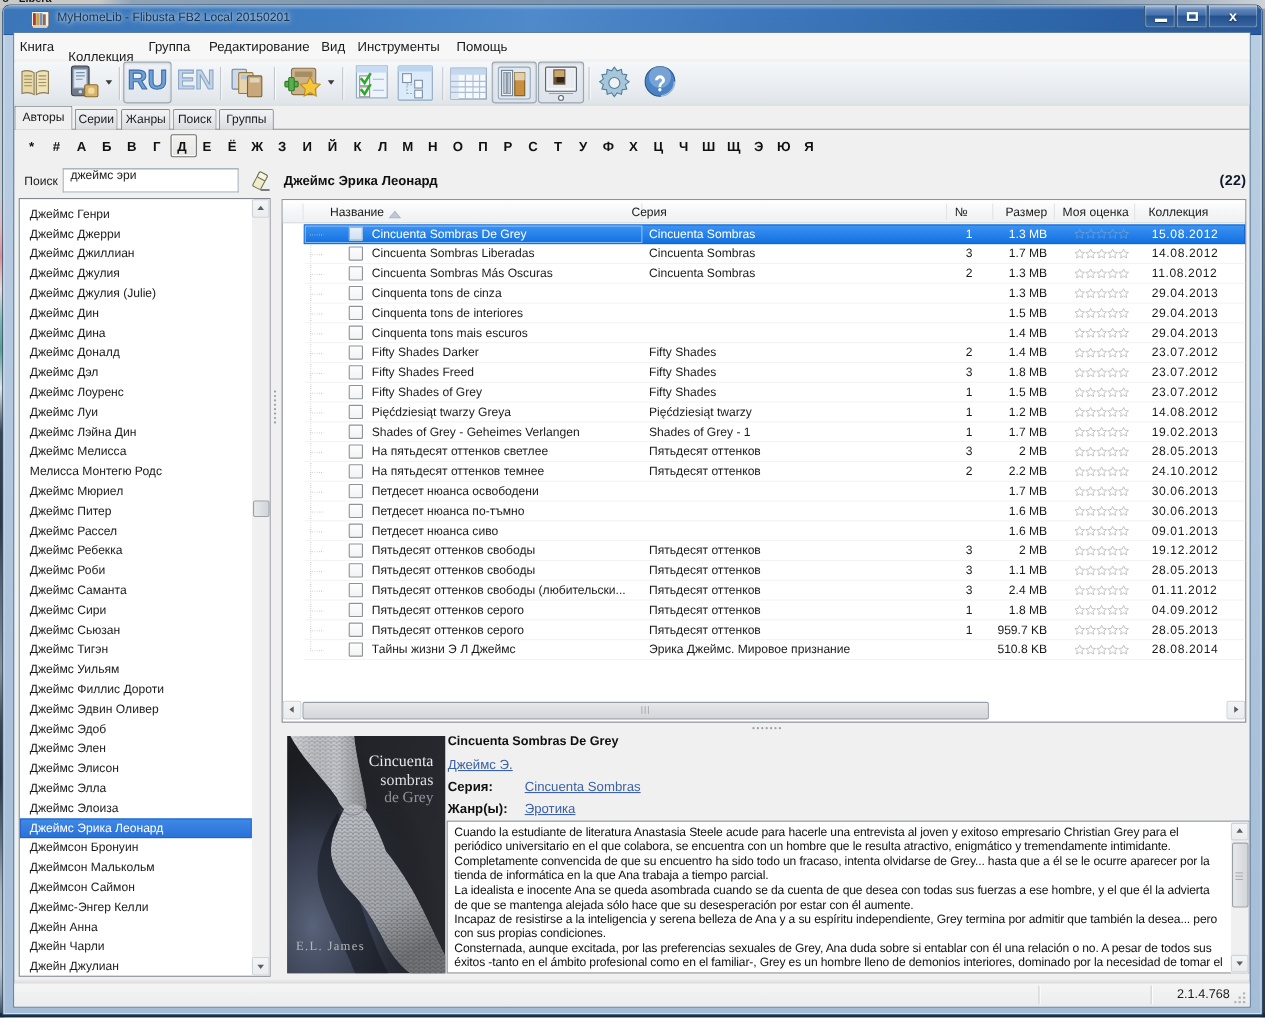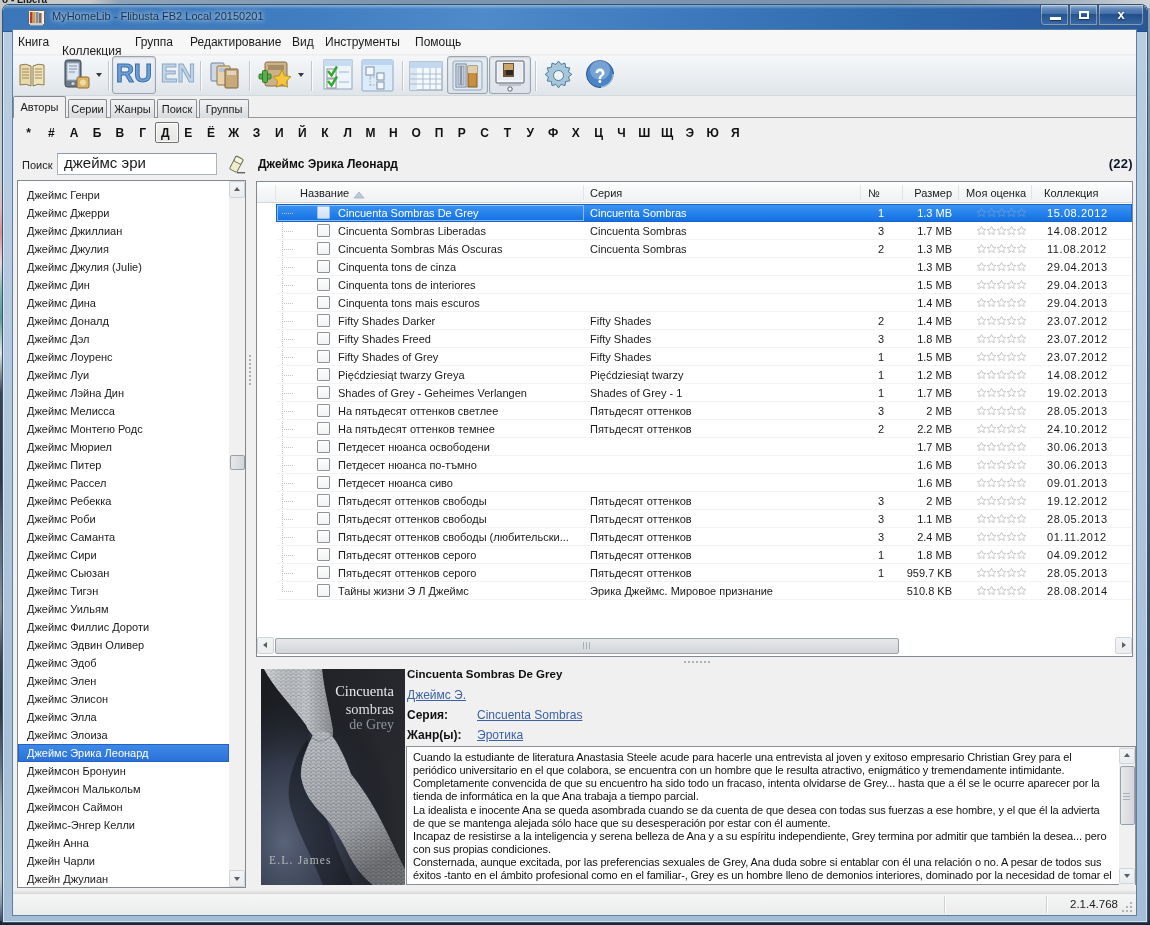--- a/index.html
+++ b/index.html
@@ -39,21 +39,21 @@
 
 #tabline{left:13px;top:117px;width:1123px;height:1px;background:#989898}
 .tab{position:absolute;border:1px solid #898c95;border-bottom:none;border-radius:2px 2px 0 0;background:linear-gradient(#f2f3f4,#e4e6e8 60%,#d8dbde);font-size:11px;color:#1a1a1a;text-align:center}
 .tab.active{background:#f0f0f0;z-index:3}
 
 .al{position:absolute;top:126px;width:20px;text-align:center;font-size:12px;font-weight:bold;color:#111}
 #albox{left:155px;top:122px;width:24px;height:21px;border:1px solid #707070;border-radius:2px;background:linear-gradient(#f2f2f0,#e6e5e2);box-shadow:inset 0 0 0 1px #fcfcfa}
 
 #lbl-poisk{left:22px;top:159px;font-size:11px;color:#1a1a1a}
 #srch{left:57px;top:153px;width:160px;height:22px;background:#fff;border:1px solid #a9b4be;border-top-color:#8b98a5}
-#srch span{position:absolute;left:6px;top:0;font-size:15px;color:#1a1a1a}
+#srch span{position:absolute;left:6px;top:0;font-size:11px;color:#1a1a1a}
 #eraser{left:226px;top:155px;width:20px;height:20px}
 #curauthor{left:258px;top:157px;font-size:12px;font-weight:bold;color:#101010}
 #cnt22{left:1040px;top:156px;width:93px;text-align:right;font-size:13px;font-weight:bold;color:#0f172a;letter-spacing:.3px}
 
 #alist{left:17px;top:180px;width:229px;height:708px;background:#fff;border:1px solid #828790}
 .ai{position:absolute;left:1px;width:211px;height:18px;font-size:11px;color:#1a1a1a;padding:3px 0 0 9px;white-space:nowrap;overflow:hidden}
 .ai.sel{background:linear-gradient(#3f8ae6,#2a70d8);color:#fff;box-shadow:inset 0 0 0 1px #2361c4}
 #ascroll{left:229px;top:181px;width:16px;height:706px;background:#f0f0f0}
 
 #grid{left:256px;top:181px;width:877px;height:476px;background:#fff;border:1px solid #828790}
@@ -319,21 +319,21 @@
 <div class="abs ai" style="top:240px;left:18px">Джеймс Джулия</div>
 <div class="abs ai" style="top:258px;left:18px">Джеймс Джулия (Julie)</div>
 <div class="abs ai" style="top:276px;left:18px">Джеймс Дин</div>
 <div class="abs ai" style="top:294px;left:18px">Джеймс Дина</div>
 <div class="abs ai" style="top:312px;left:18px">Джеймс Доналд</div>
 <div class="abs ai" style="top:330px;left:18px">Джеймс Дэл</div>
 <div class="abs ai" style="top:348px;left:18px">Джеймс Лоуренс</div>
 <div class="abs ai" style="top:366px;left:18px">Джеймс Луи</div>
 <div class="abs ai" style="top:384px;left:18px">Джеймс Лэйна Дин</div>
 <div class="abs ai" style="top:402px;left:18px">Джеймс Мелисса</div>
-<div class="abs ai" style="top:420px;left:18px">Джеймс Монтегю Родс</div>
+<div class="abs ai" style="top:420px;left:18px">Мелисса Монтегю Родс</div>
 <div class="abs ai" style="top:438px;left:18px">Джеймс Мюриел</div>
 <div class="abs ai" style="top:456px;left:18px">Джеймс Питер</div>
 <div class="abs ai" style="top:474px;left:18px">Джеймс Рассел</div>
 <div class="abs ai" style="top:492px;left:18px">Джеймс Ребекка</div>
 <div class="abs ai" style="top:510px;left:18px">Джеймс Роби</div>
 <div class="abs ai" style="top:528px;left:18px">Джеймс Саманта</div>
 <div class="abs ai" style="top:546px;left:18px">Джеймс Сири</div>
 <div class="abs ai" style="top:564px;left:18px">Джеймс Сьюзан</div>
 <div class="abs ai" style="top:582px;left:18px">Джеймс Тигэн</div>
 <div class="abs ai" style="top:600px;left:18px">Джеймс Уильям</div>
@@ -373,21 +373,21 @@
 <div class="hsep" style="left:275px"></div>
 <div class="hsep" style="left:583px"></div>
 <div class="hsep" style="left:860px"></div>
 <div class="hsep" style="left:902px"></div>
 <div class="hsep" style="left:958px"></div>
 <div class="hsep" style="left:1031px"></div>
 <div class="ht" style="left:300px">Название</div>
 <svg class="abs" style="left:353px;top:191px" width="12" height="8" viewBox="0 0 12 8">
     <path d="M6 1 L11 7 L1 7 Z" fill="#bcc8d6" stroke="#9fb0c0" stroke-width=".8"></path>
   </svg>
-<div class="ht" style="left:590px">Серия</div>
+<div class="ht" style="left:574px">Серия</div>
 <div class="ht" style="left:868px">№</div>
 <div class="ht" style="left:906px;width:46px;text-align:right">Размер</div>
 <div class="ht" style="left:966px">Моя оценка</div>
 <div class="ht" style="left:1044px">Коллекция</div>
 <svg width="0" height="0" style="position:absolute">
     <defs>
 <path id="star" d="M4.5 0.4 L5.8 3.2 L8.9 3.5 L6.6 5.6 L7.3 8.6 L4.5 7 L1.7 8.6 L2.4 5.6 L0.1 3.5 L3.2 3.2 Z" fill="none" stroke="#c3c3c3" stroke-width="0.9"></path>
 <g id="stars5">
         <use href="#star" x="0"></use>
         <use href="#star" x="10"></use>

